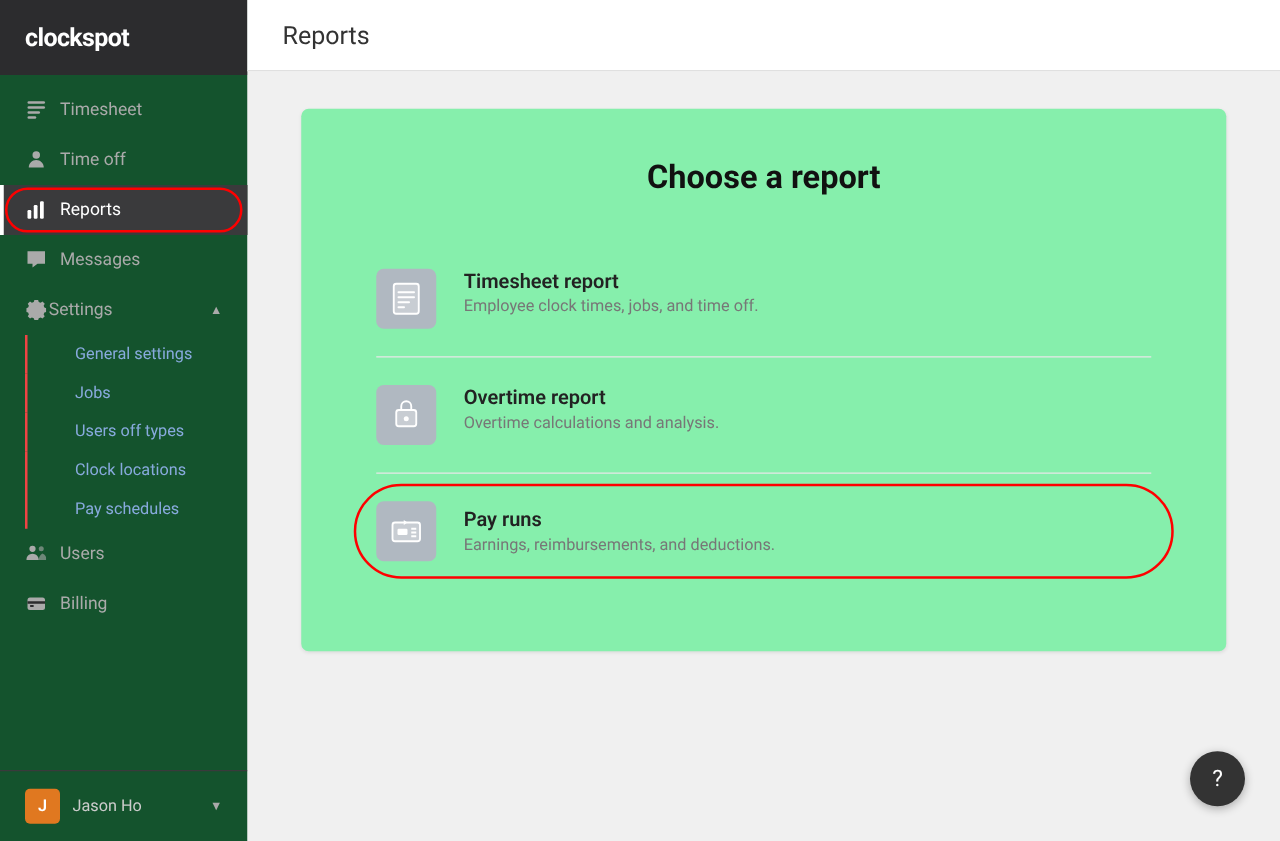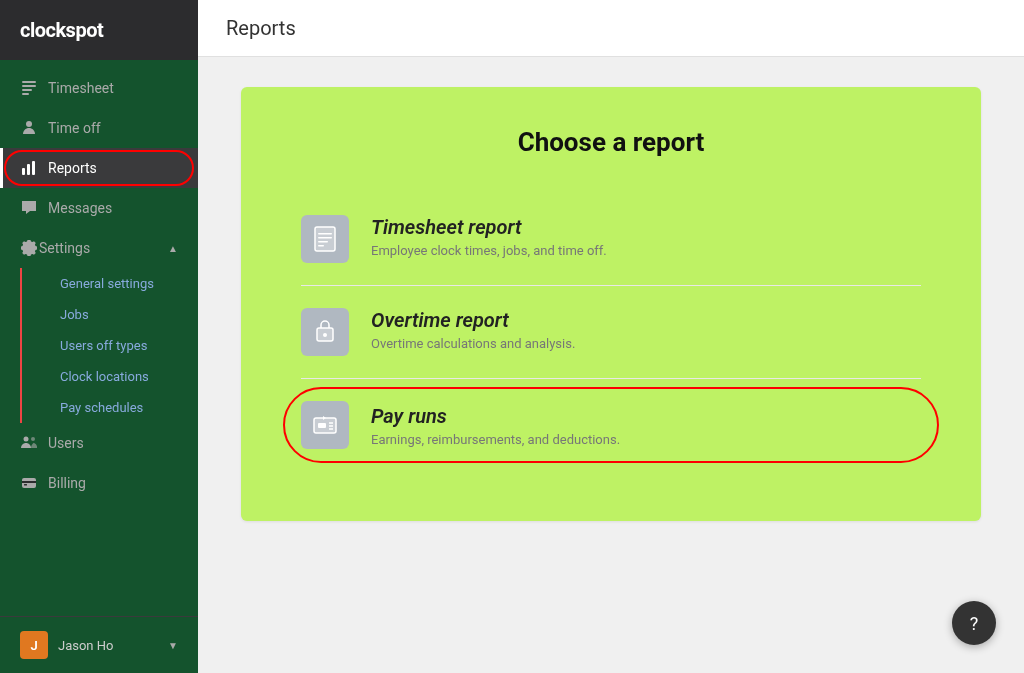--- a/index.html
+++ b/index.html
@@ -140,21 +140,21 @@
 
     .content-area {
       flex: 1;
       padding: 30px;
       display: flex;
       align-items: flex-start;
       justify-content: center;
     }
 
     .report-card {
-      background: #bef264;
+      background: #86efac;
       border-radius: 6px;
       width: 740px;
       padding: 40px 60px 50px;
       box-shadow: 0 1px 3px rgba(0,0,0,0.08);
     }
 
     .card-title {
       text-align: center;
       font-size: 26px;
       font-weight: 700;
@@ -181,21 +181,21 @@
       border-radius: 6px;
       display: flex;
       align-items: center;
       justify-content: center;
       flex-shrink: 0;
       color: #fff;
       font-size: 22px;
     }
 
     .report-text { display: flex; flex-direction: column; gap: 4px; }
-    .report-name { font-size: 20px; font-weight: 600; color: #222; font-style: italic; }
+    .report-name { font-size: 16px; font-weight: 600; color: #222; }
     .report-desc { font-size: 13px; color: #777; }
 
     
     .pay-runs-oval {
       position: absolute;
       left: -18px; right: -18px; top: 8px; bottom: 8px;
       border: 2.5px solid red;
       border-radius: 50px;
       pointer-events: none;
     }

